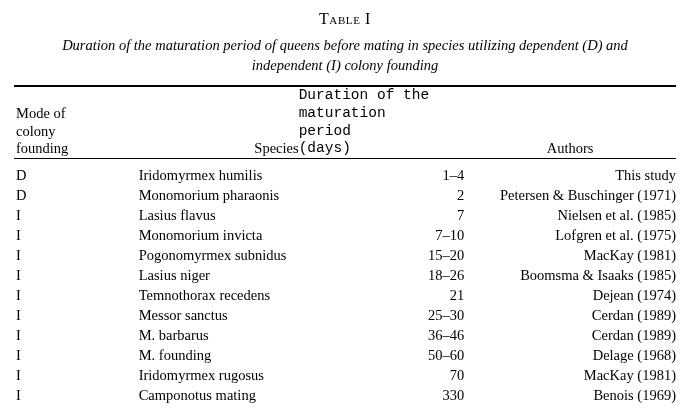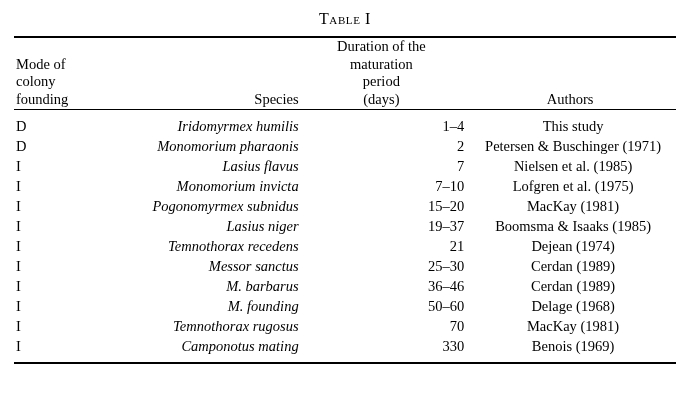--- a/index.html
+++ b/index.html
@@ -80,63 +80,64 @@
     text-align: center;
   }
   .head-mode {
     text-align: left;
     line-height: 1.25;
   }
   .head-species {
     text-align: right;
   }
   .head-duration {
-    text-align: center;
+    text-align: left;
     line-height: 1.25;
+    font-family: Liberation Mono, monospace;
   }
   .head-authors {
     text-align: center;
   }
   tbody td {
     padding: 0;
     font-size: 14.5px;
     line-height: 1.38;
   }
   td.mode {
     text-align: left;
     padding-left: 2px;
   }
   td.species {
-    font-style: italic;
-    text-align: right;
+    text-align: left;
     padding-left: 32px;
   }
   td.duration {
     text-align: right;
   }
   td.authors {
-    text-align: center;
+    text-align: right;
     padding-left: 6px;
   }
   tbody tr:first-child td {
     padding-top: 6px;
   }
   tbody tr:last-child td {
     padding-bottom: 6px;
   }
 </style>
 </head>
 <body>
 
 <div class="page">
 
   <div class="table-number">
     <span class="small-caps">Table I</span>
   </div>
 
+  <div class="caption">Duration of the maturation period of queens before mating in species utilizing dependent (D) and independent (I) colony founding</div>
 
   <div class="rule-thick"></div>
 
   <table class="data">
     <thead>
       <tr class="head-row">
         <th class="col-mode head-mode">
           <div>Mode of</div>
           <div>colony</div>
           <div>founding</div>
@@ -183,21 +184,21 @@
       </tr>
       <tr>
         <td class="col-mode mode">I</td>
         <td class="col-species species">Pogonomyrmex subnidus</td>
         <td class="col-duration duration">15–20</td>
         <td class="col-authors authors">MacKay (1981)</td>
       </tr>
       <tr>
         <td class="col-mode mode">I</td>
         <td class="col-species species">Lasius niger</td>
-        <td class="col-duration duration">19–37</td>
+        <td class="col-duration duration">18–26</td>
         <td class="col-authors authors">Boomsma &amp; Isaaks (1985)</td>
       </tr>
       <tr>
         <td class="col-mode mode">I</td>
         <td class="col-species species">Temnothorax recedens</td>
         <td class="col-duration duration">21</td>
         <td class="col-authors authors">Dejean (1974)</td>
       </tr>
       <tr>
         <td class="col-mode mode">I</td>
@@ -212,21 +213,21 @@
         <td class="col-authors authors">Cerdan (1989)</td>
       </tr>
       <tr>
         <td class="col-mode mode">I</td>
         <td class="col-species species">M. founding</td>
         <td class="col-duration duration">50–60</td>
         <td class="col-authors authors">Delage (1968)</td>
       </tr>
       <tr>
         <td class="col-mode mode">I</td>
-        <td class="col-species species">Temnothorax rugosus</td>
+        <td class="col-species species">Iridomyrmex rugosus</td>
         <td class="col-duration duration">70</td>
         <td class="col-authors authors">MacKay (1981)</td>
       </tr>
       <tr>
         <td class="col-mode mode">I</td>
         <td class="col-species species">Camponotus mating</td>
         <td class="col-duration duration">330</td>
         <td class="col-authors authors">Benois (1969)</td>
       </tr>
     </tbody>

